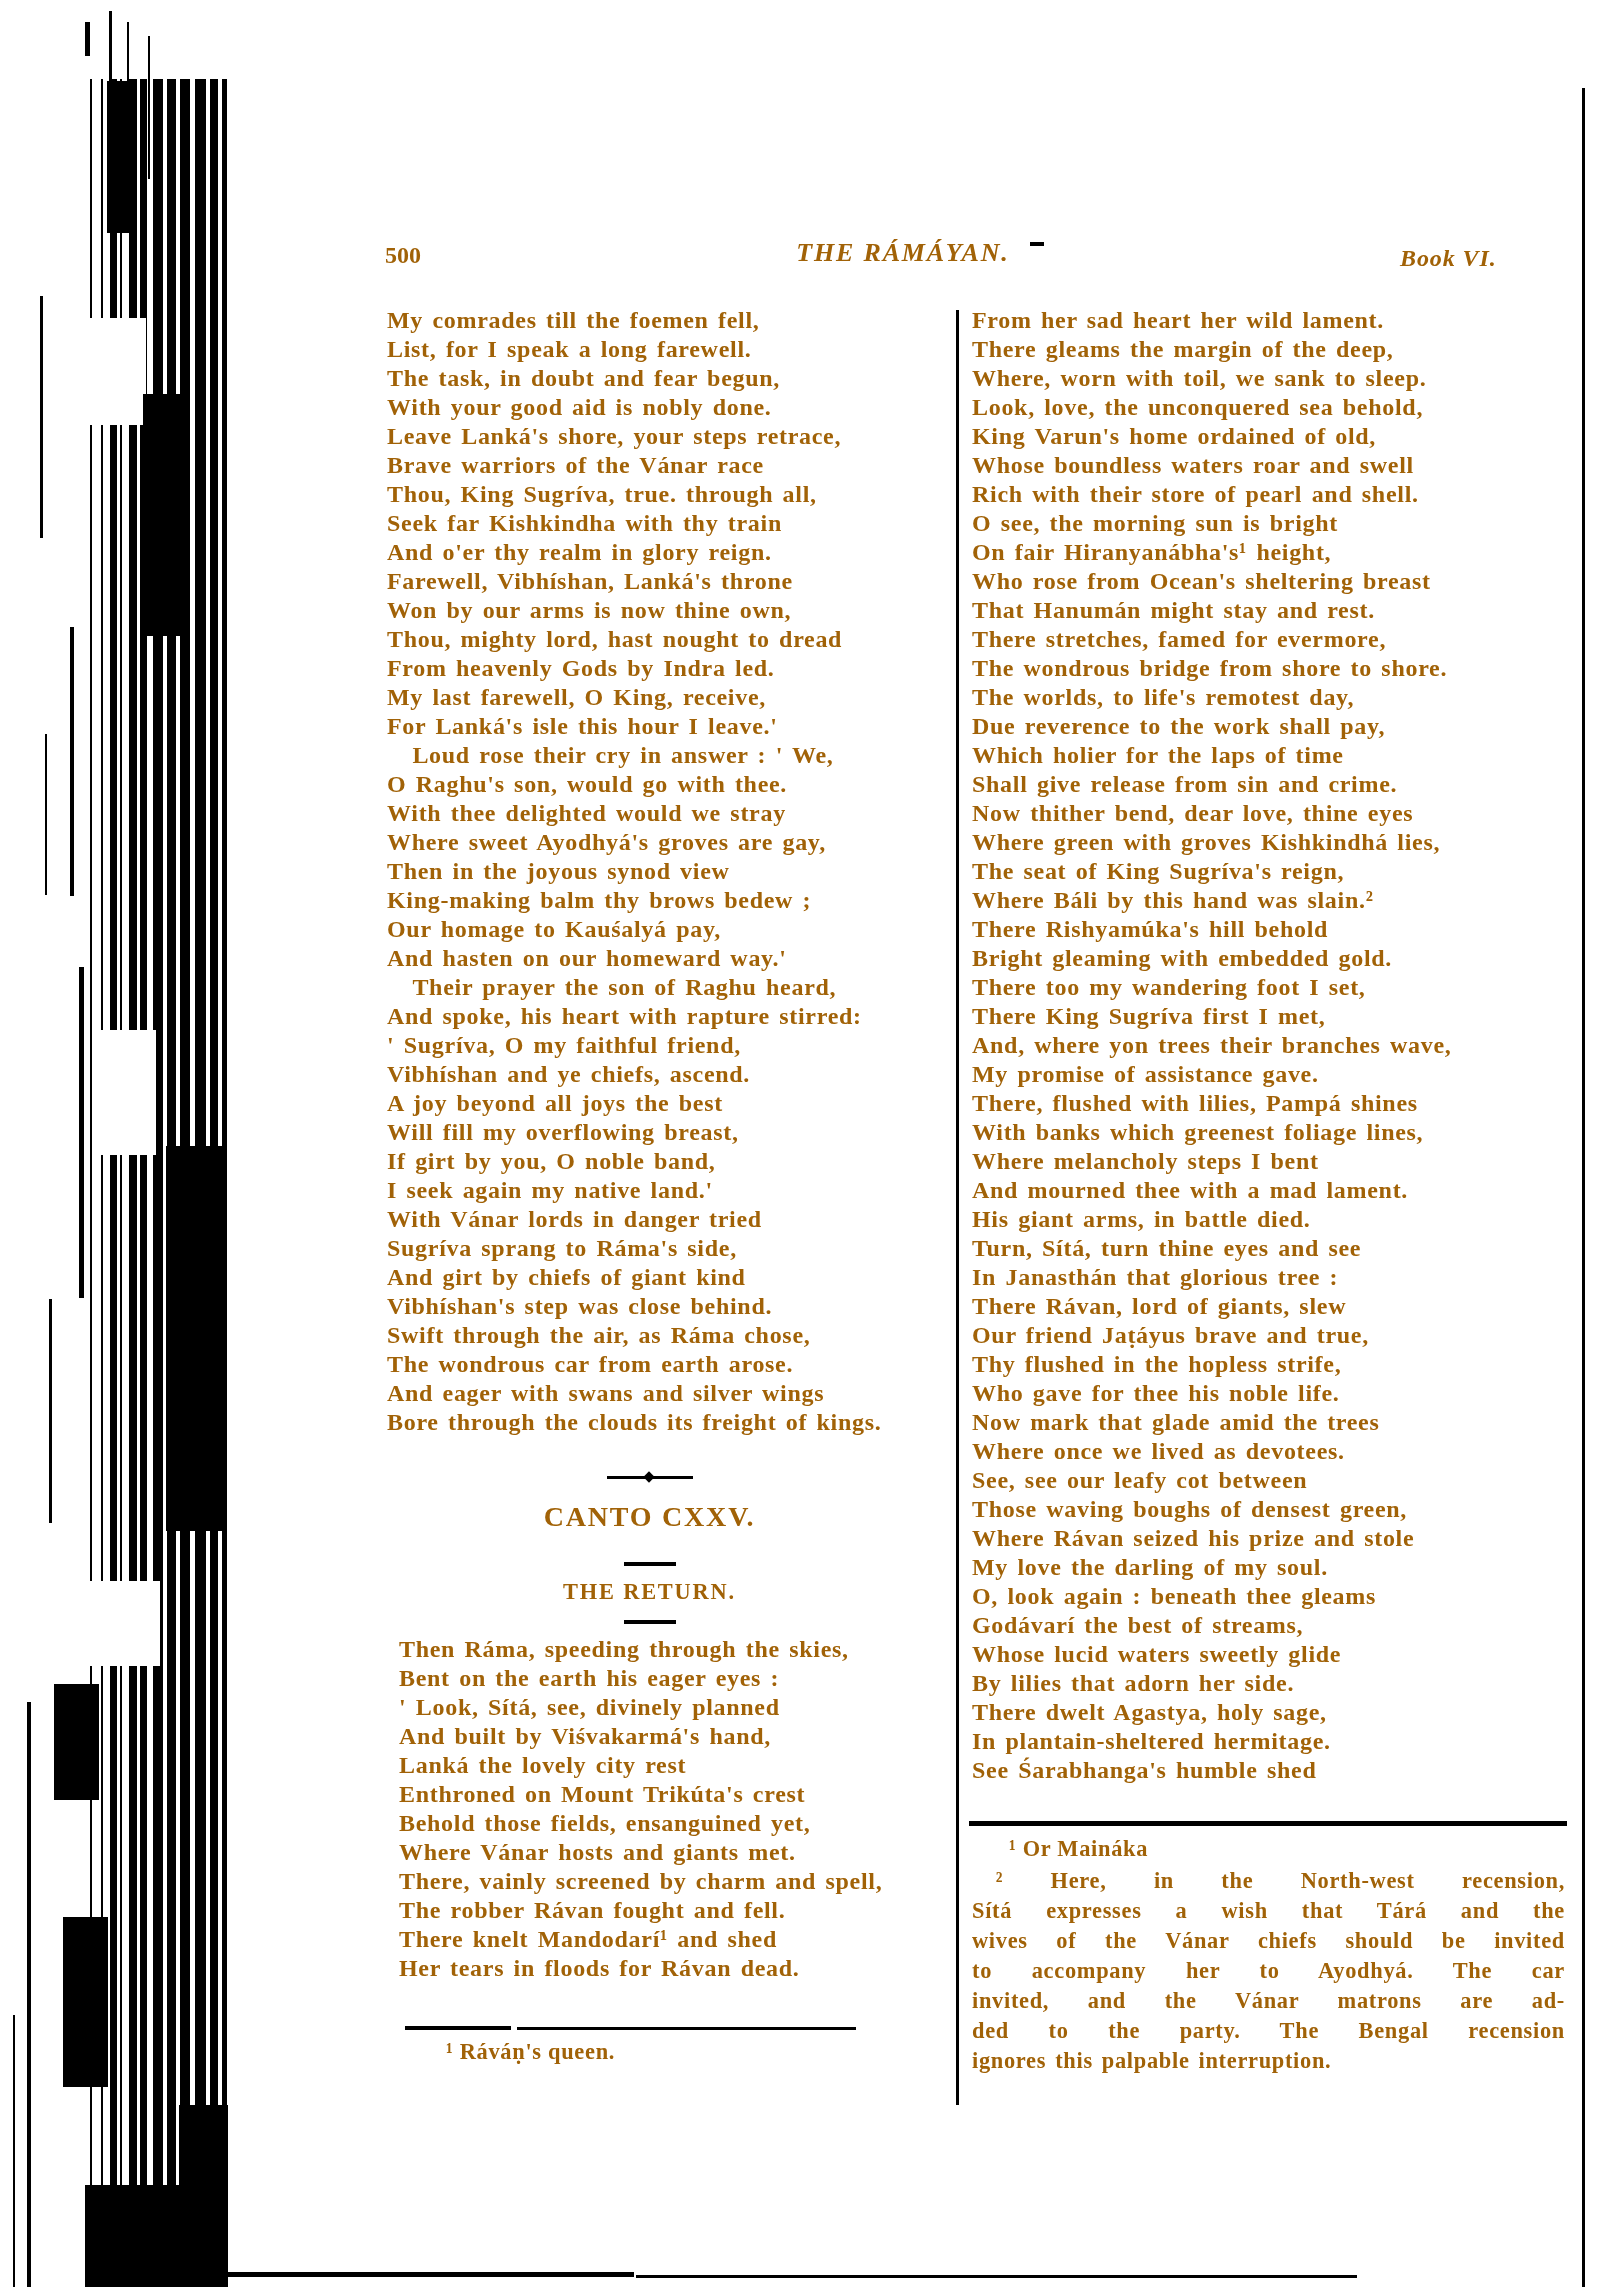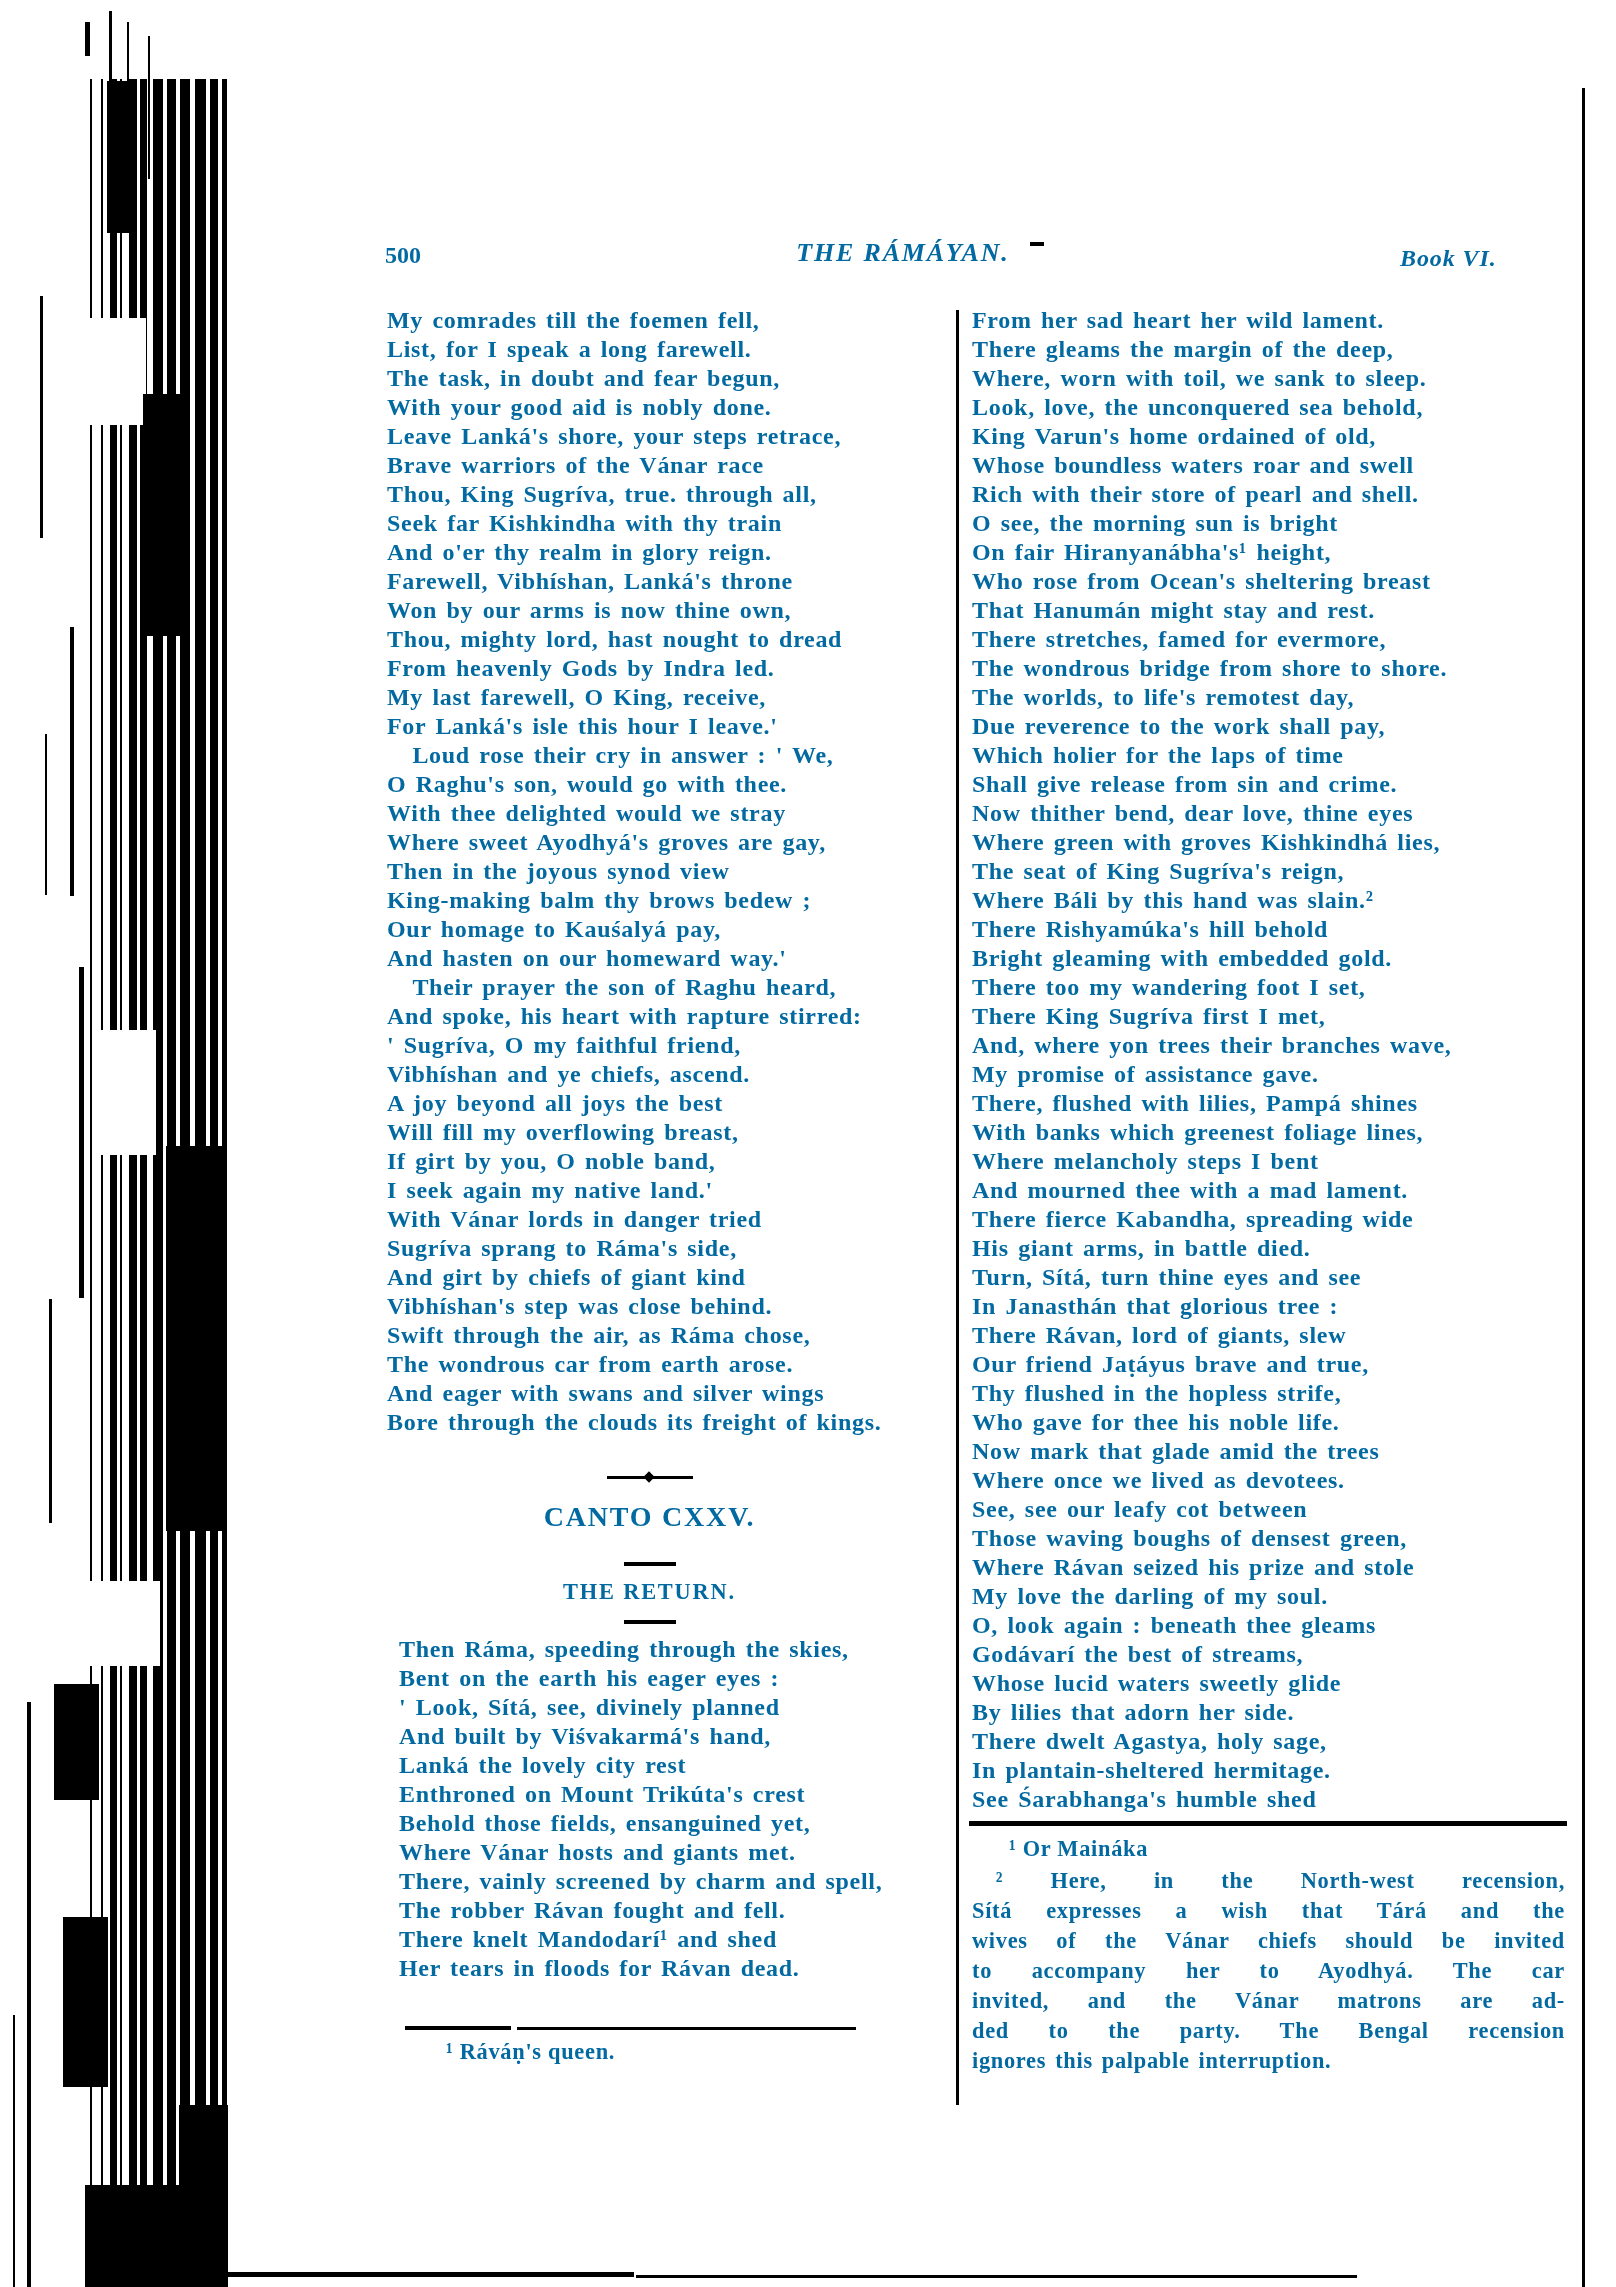--- a/index.html
+++ b/index.html
@@ -1,20 +1,20 @@
 <!DOCTYPE html>
 <html style="font-size:14.3px"><head>
 <meta charset="utf-8">
 <style>
   html,body { margin:0; padding:0; background:#e8e8e8; }
   .page {
     position:relative; width:1617px; height:2287px;
     background:#ffffff; overflow:hidden;
     font-family:"Liberation Serif","DejaVu Serif",serif;
-    color:#0369a1;
+    color:#a16207;
   }
   
   .artifact { position:absolute; background:#000; }
   .band {
     position:absolute; left:90px; top:79px; width:140px; height:2209px;
     background-image:linear-gradient(90deg,
       #000 0 1.8px, transparent 1.8px 10.7px,
       #000 10.7px 13.4px, transparent 13.4px 19.7px,
       #000 19.7px 27px, transparent 27px 30px,
       #000 30px 32px, transparent 32px 39px,
@@ -197,21 +197,20 @@
       <div class="line">There Rishyamúka's hill behold</div>
       <div class="line">Bright gleaming with embedded gold.</div>
       <div class="line">There too my wandering foot I set,</div>
       <div class="line">There King Sugríva first I met,</div>
       <div class="line">And, where yon trees their branches wave,</div>
       <div class="line">My promise of assistance gave.</div>
       <div class="line">There, flushed with lilies, Pampá shines</div>
       <div class="line">With banks which greenest foliage lines,</div>
       <div class="line">Where melancholy steps I bent</div>
       <div class="line">And mourned thee with a mad lament.</div>
-      <div class="line">There fierce Kabandha, spreading wide</div>
       <div class="line">His giant arms, in battle died.</div>
       <div class="line">Turn, Sítá, turn thine eyes and see</div>
       <div class="line">In Janasthán that glorious tree :</div>
       <div class="line">There Rávan, lord of giants, slew</div>
       <div class="line">Our friend Jaṭáyus brave and true,</div>
       <div class="line">Thy flushed in the hopless strife,</div>
       <div class="line">Who gave for thee his noble life.</div>
       <div class="line">Now mark that glade amid the trees</div>
       <div class="line">Where once we lived as devotees.</div>
       <div class="line">See, see our leafy cot between</div>

